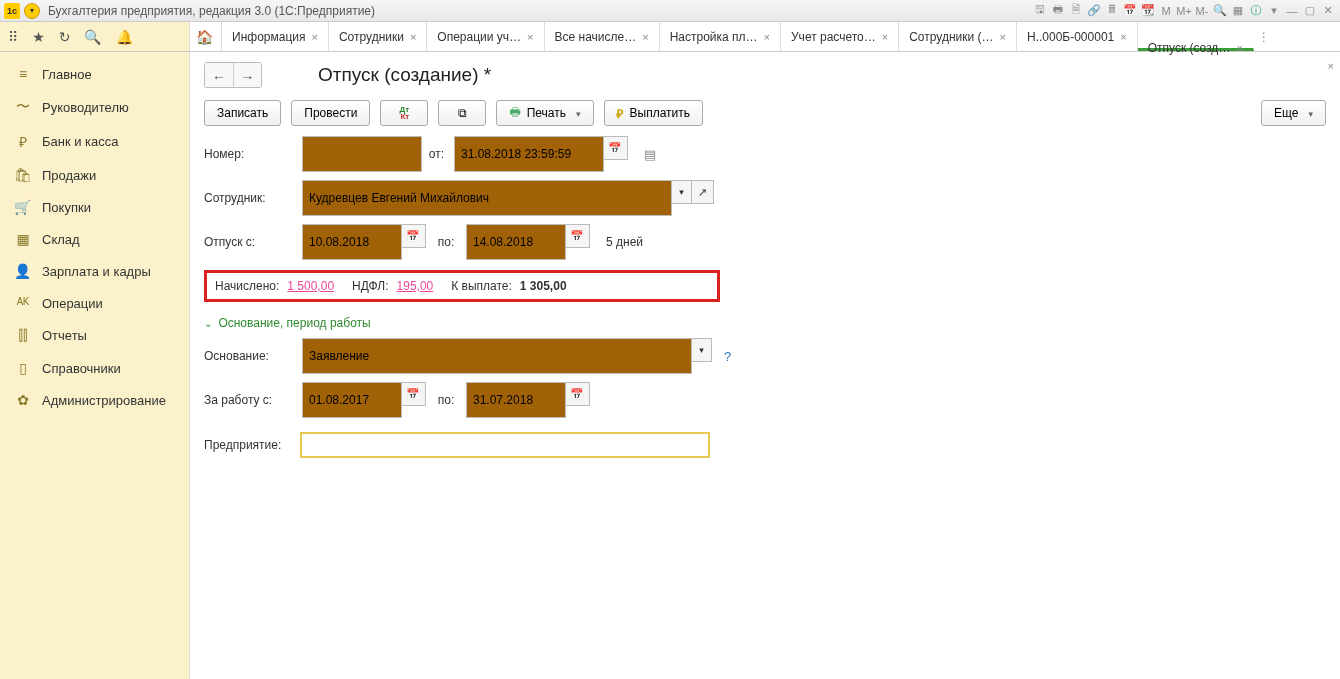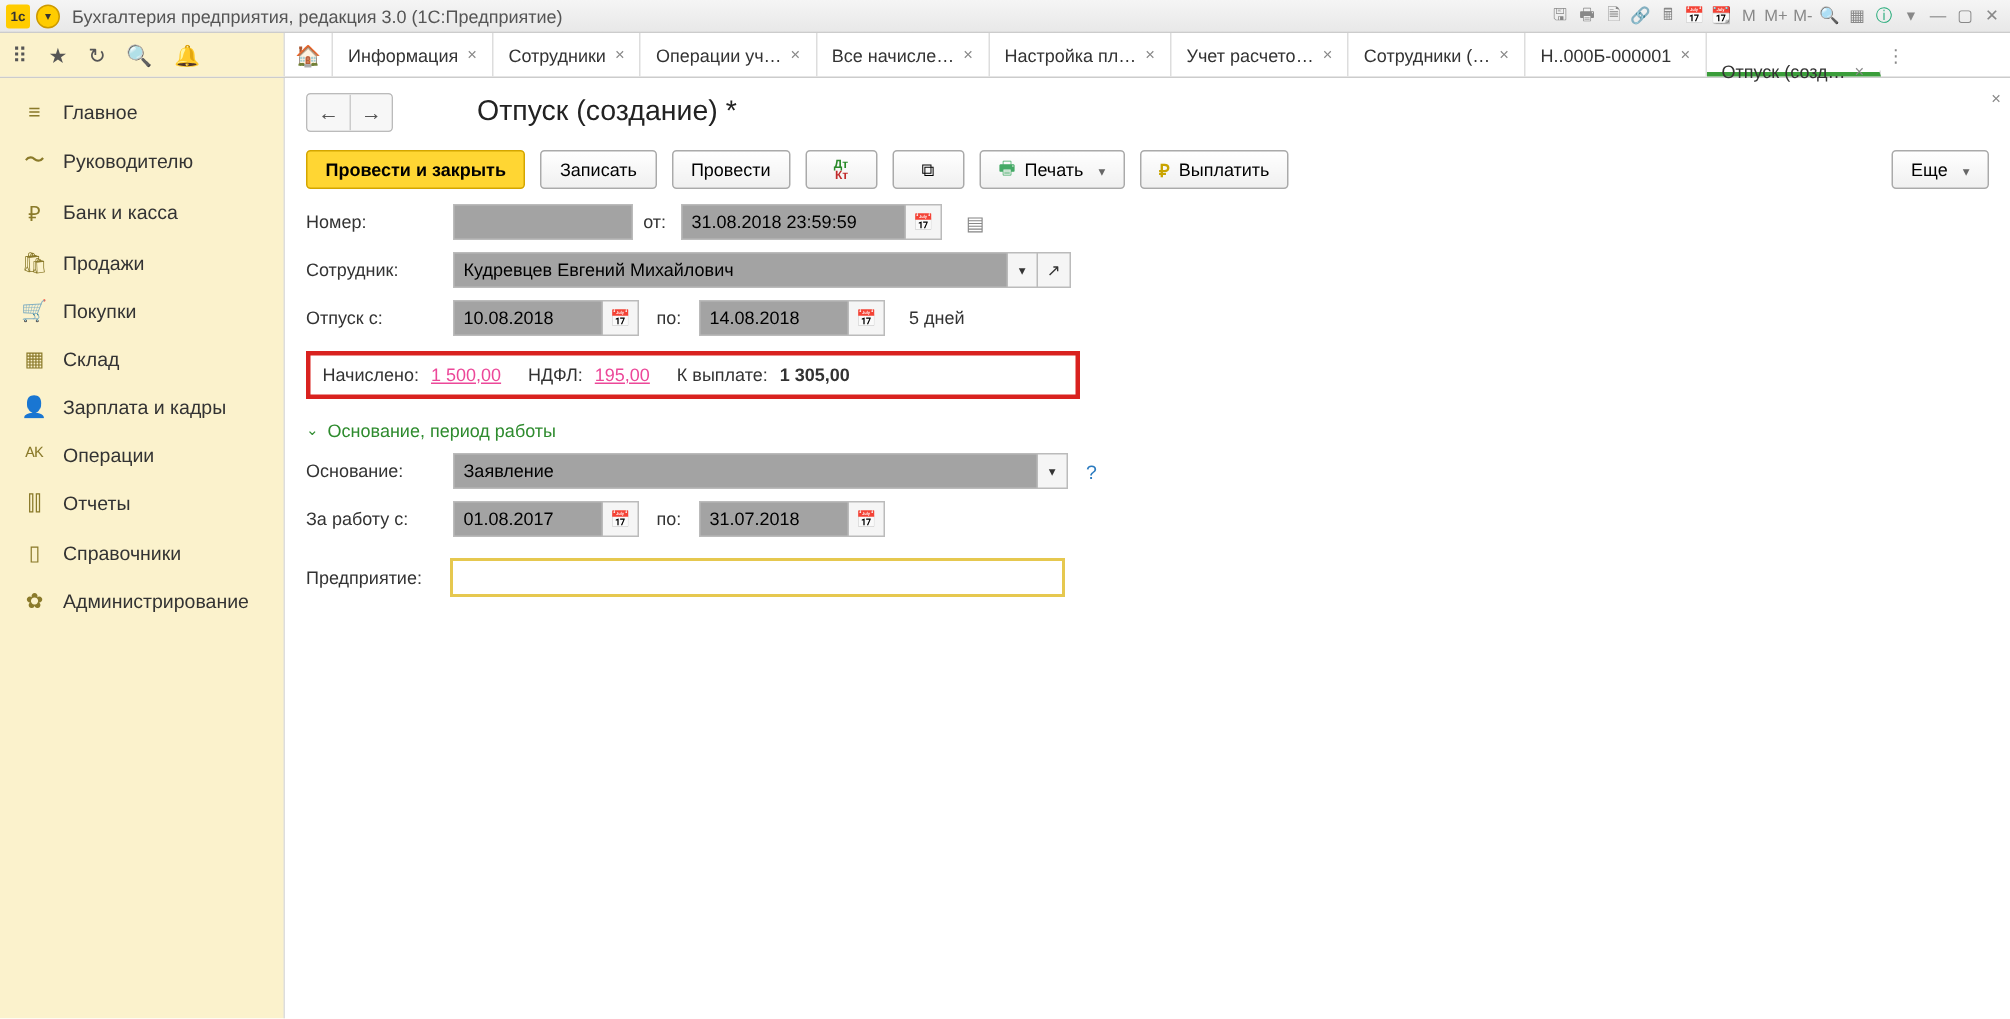--- a/index.html
+++ b/index.html
@@ -49,21 +49,21 @@
 .btn.primary { background:#ffd633; border-color:#d4a600; font-weight:bold; }
 .btn.icon-only { width:48px; padding:0; justify-content:center; }
 .btn .caret::after { content:"▾"; margin-left:4px; font-size:9px; color:#666;}
 .btn .rub { color:#c9a400; font-weight:bold;}
 .toolbar-right { margin-left:auto; }
 
 
 .form { display:flex; flex-direction:column; gap:8px; }
 .row { display:flex; align-items:center; gap:6px; }
 .lblcol { width:92px; color:#333; }
-.input { height:24px; border:1px solid #bbb; padding:0 6px; font-size:12px; background:#a3a3a3; }
+.input { height:36px; border:1px solid #bbb; padding:0 6px; font-size:12px; background:#a16207; }
 .input.date { width:100px; }
 .date-wrap { display:flex; }
 .date-wrap .cal-btn { width:24px; height:24px; border:1px solid #bbb; border-left:none; background:#f5f5f5; display:flex; align-items:center; justify-content:center; cursor:pointer; font-size:11px;}
 .input.long { width:370px;}
 .select-wrap { display:flex; }
 .select-wrap .dd { width:20px; height:24px; border:1px solid #bbb; border-left:none; background:#f5f5f5; display:flex; align-items:center; justify-content:center; cursor:pointer; font-size:9px;}
 .select-wrap .ext { width:22px; height:24px; border:1px solid #bbb; border-left:none; background:#f5f5f5; display:flex; align-items:center; justify-content:center; cursor:pointer; font-size:11px;}
 .help { color:#2a7abf; cursor:pointer; margin-left:6px; font-size:13px;}
 .static-text { padding-left:10px; color:#333; }
 
@@ -218,21 +218,20 @@
 
     <div class="page-head">
       <div class="nav-btns">
         <button>←</button>
         <button>→</button>
       </div>
       <div class="page-title">Отпуск (создание) *</div>
     </div>
 
     <div class="toolbar">
-      <button class="btn primary">Провести и закрыть</button>
       <button class="btn">Записать</button>
       <button class="btn">Провести</button>
       <button class="btn icon-only">
           <span class="dtkt">
             <span class="d">Дт</span>
             <span class="k">Кт</span>
           </span>
         </button>
       <button class="btn icon-only">
           <span>⧉</span>

